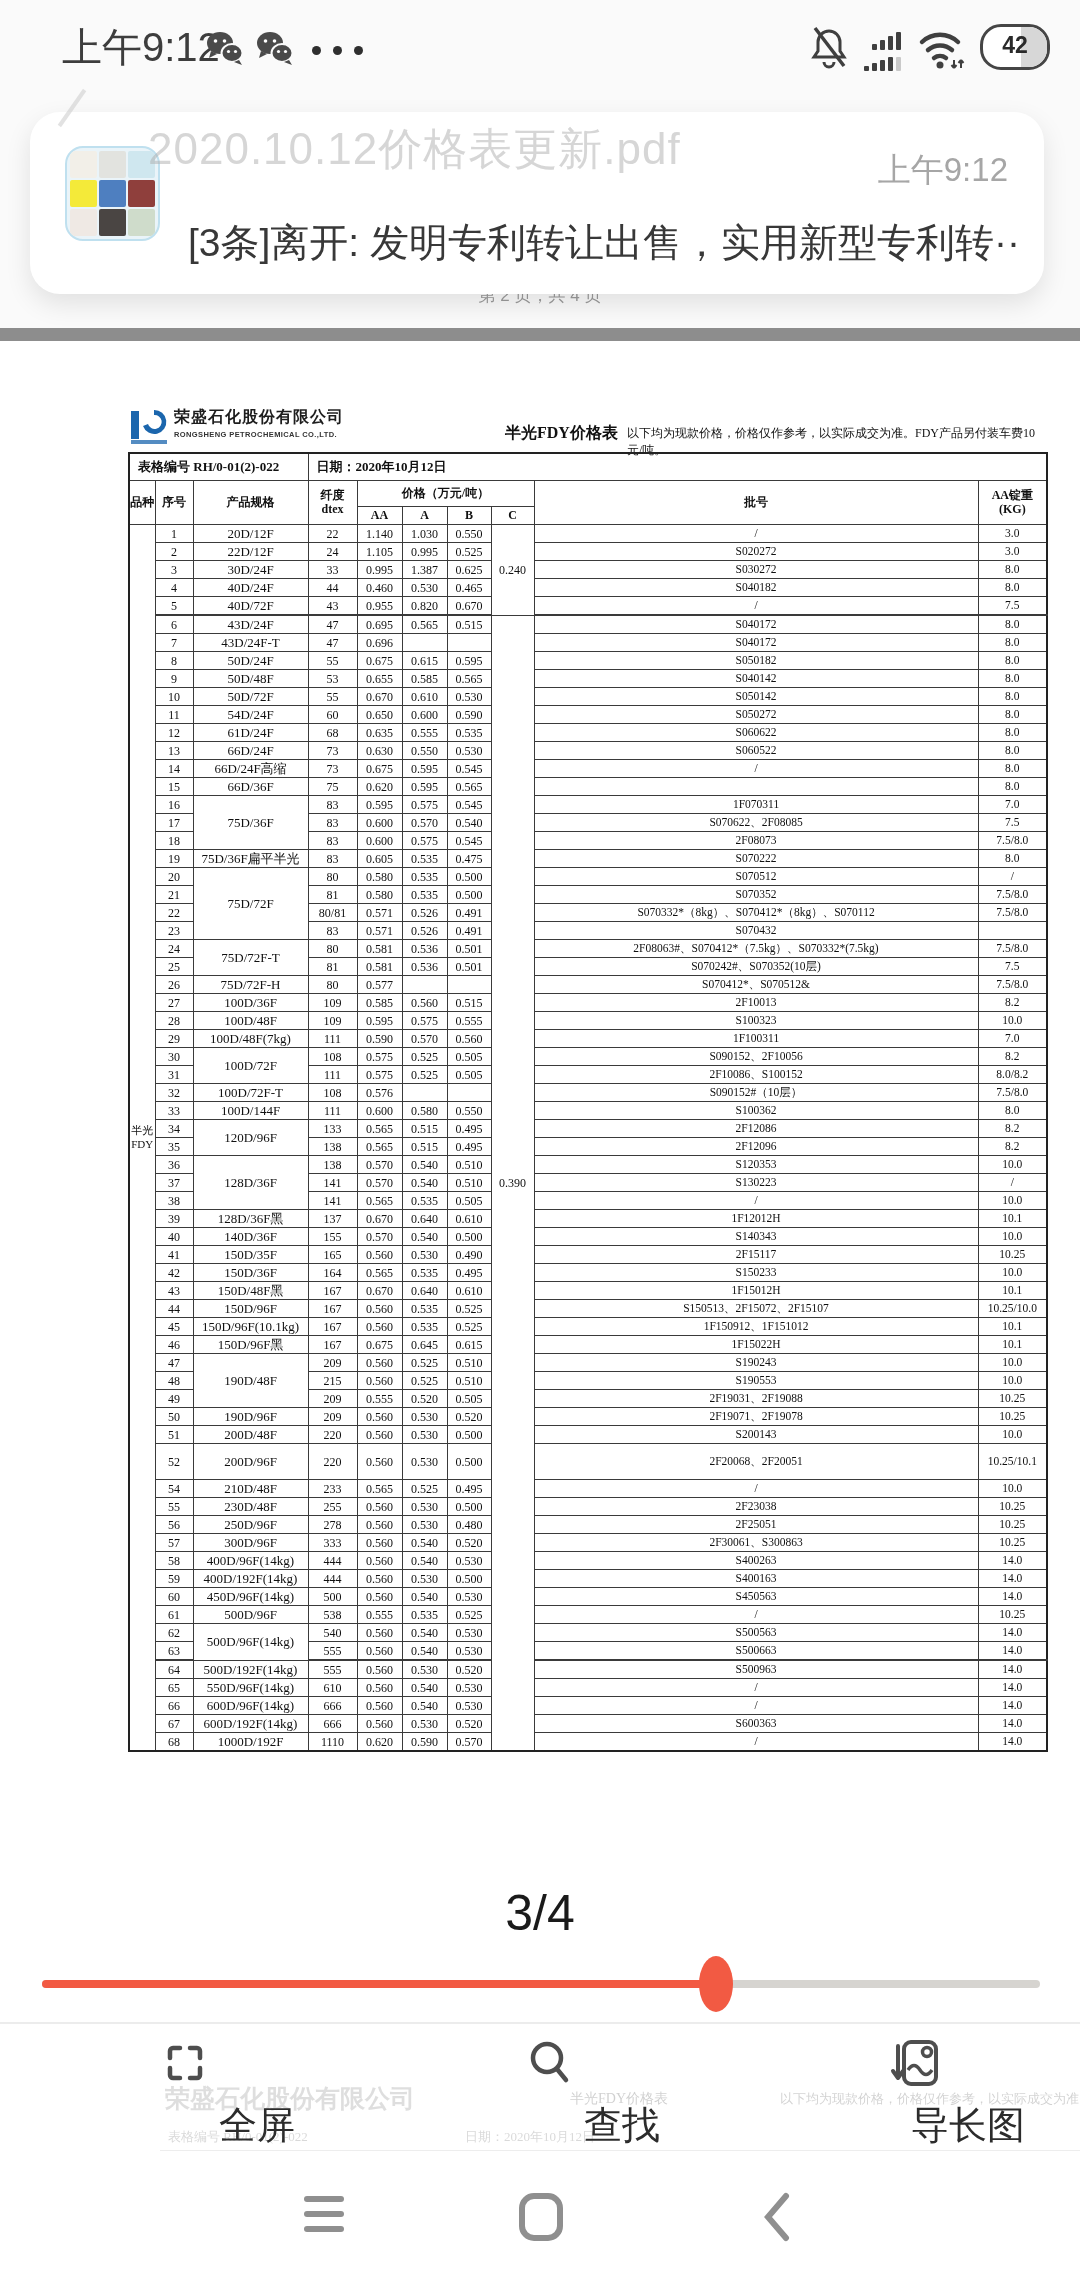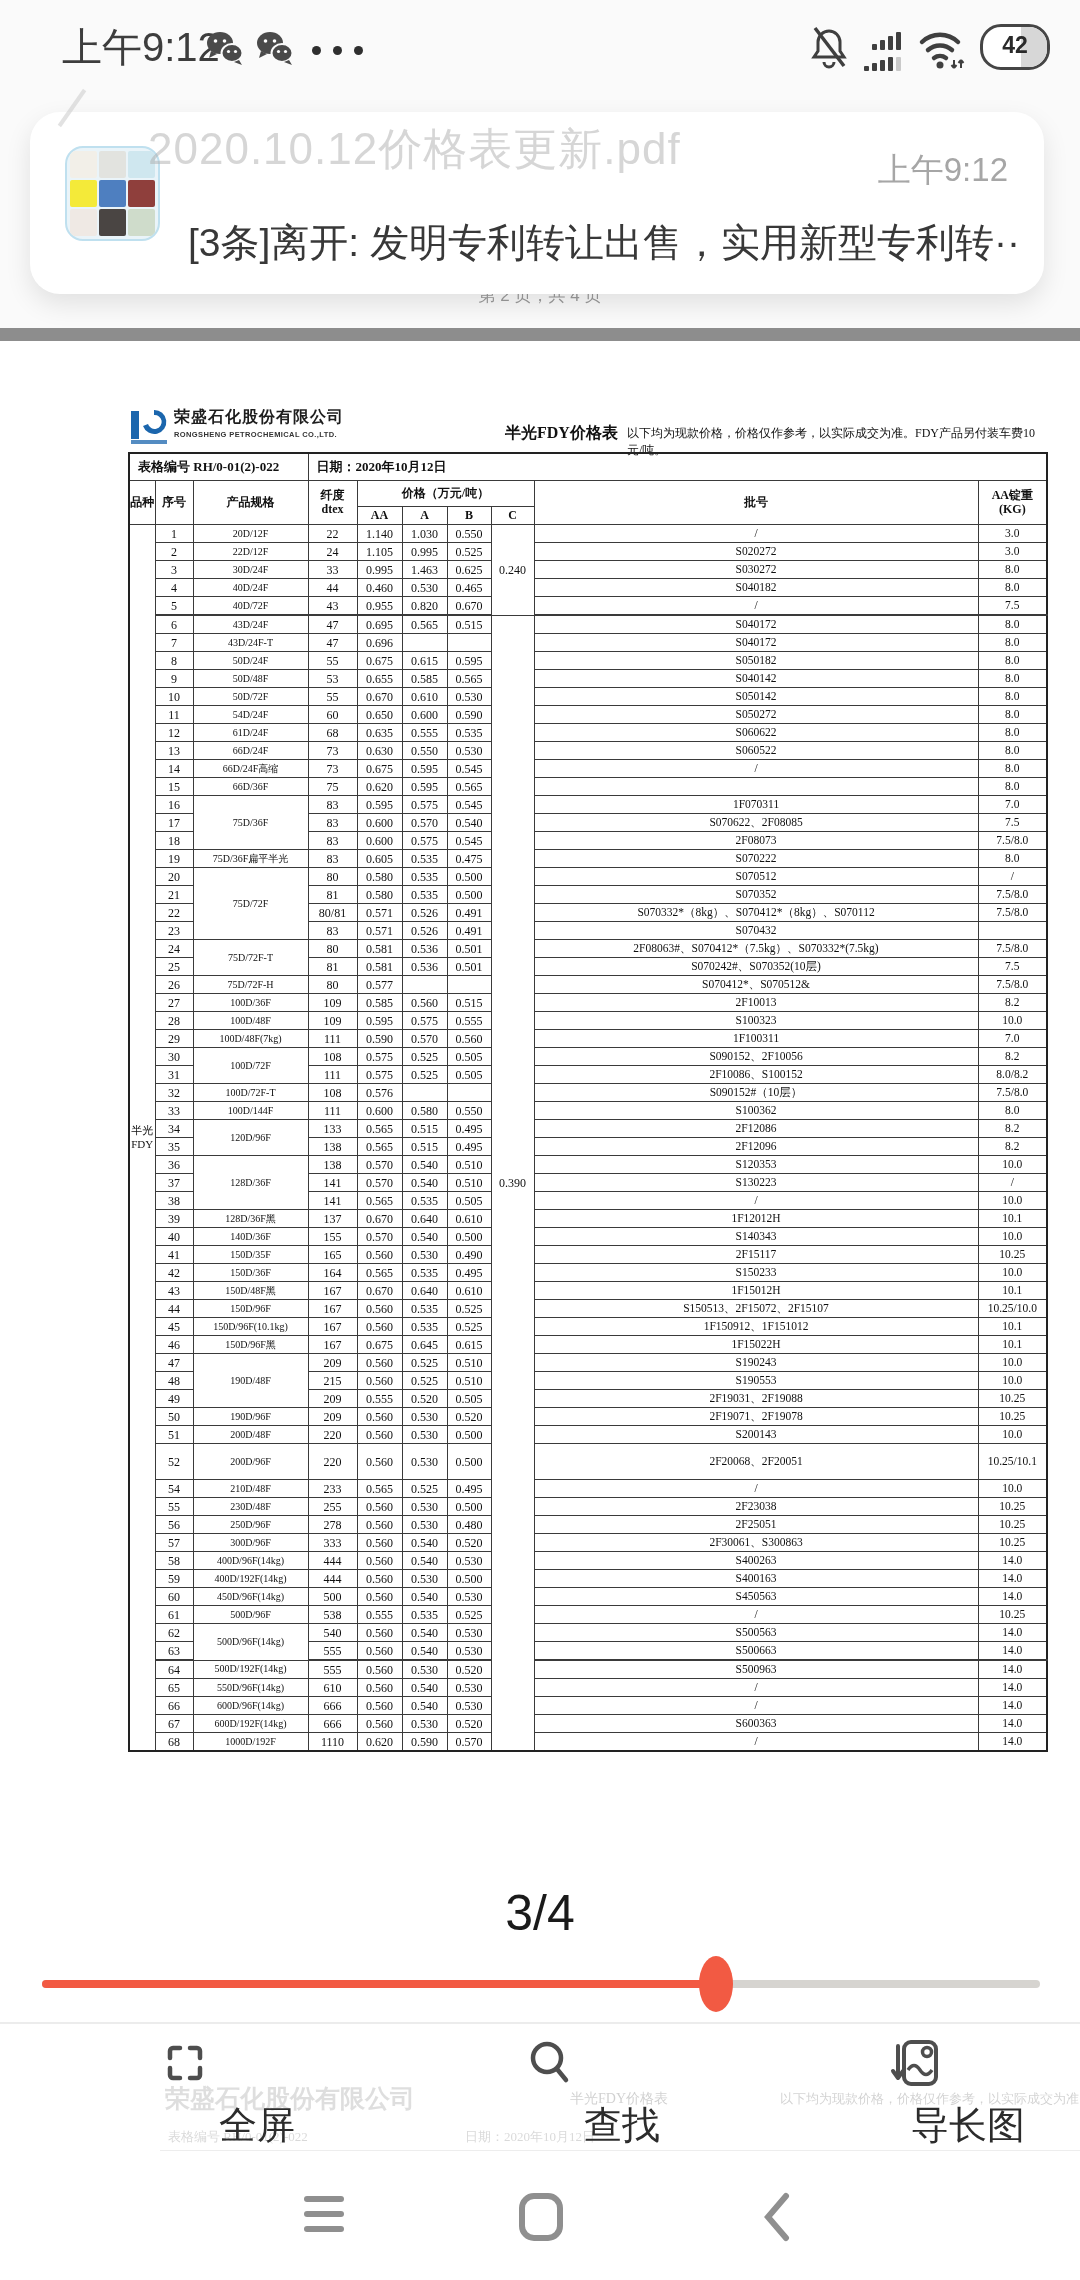--- a/index.html
+++ b/index.html
@@ -48,21 +48,21 @@
   table.price td,table.price th{border:1px solid #3a3a3a;padding:0;text-align:center;
               font-weight:400;overflow:hidden;}
   table.price{border:2px solid #222;}
   tr.formrow td{height:26px;text-align:left;padding-left:8px;font-size:13px;font-weight:600;}
   tr.h1 th{height:25px;font-size:12px;font-weight:600;white-space:pre-line;line-height:1.15;}
   tr.h2 th{height:17px;font-size:12px;font-weight:600;}
   tbody td{height:17px;line-height:1;}
   tr.tall td{height:35px;}
   tr.thick td{border-bottom-width:2px;}
   td.variety{font-size:11px;white-space:pre-line;line-height:1.2;}
-  td.spec{text-align:left;padding-left:4px;font-size:10px;white-space:nowrap;}
+  td.spec{text-align:left;padding-left:4px;font-size:13px;white-space:nowrap;}
   td.batch{text-align:left;padding-left:5px;font-size:11.5px;white-space:nowrap;}
   td.dtex{text-align:left;padding-left:5px;}
   td.wt{font-size:11.5px;}
   
   .pager{position:absolute;left:0;top:1884px;width:1080px;text-align:center;font-size:50px;color:#1a1a1a;}
   .slider{position:absolute;left:42px;top:1980px;width:998px;height:8px;border-radius:4px;background:#d6d4d0;}
   .slider .fill{position:absolute;left:0;top:0;height:8px;border-radius:4px;background:#f25a43;}
   .slider .thumb{position:absolute;top:-24px;width:34px;height:56px;border-radius:50%;background:#f25a43;}
   
   .toolbar{position:absolute;left:0;top:2022px;width:1080px;height:136px;border-top:2px solid #ececec;
@@ -238,21 +238,21 @@
             <td>0.995</td>
             <td>0.525</td>
             <td class="batch">S020272</td>
             <td class="wt">3.0</td>
           </tr>
           <tr>
             <td>3</td>
             <td class="spec">30D/24F</td>
             <td class="dtex">33</td>
             <td>0.995</td>
-            <td>1.463</td>
+            <td>1.387</td>
             <td>0.625</td>
             <td class="batch">S030272</td>
             <td class="wt">8.0</td>
           </tr>
           <tr>
             <td>4</td>
             <td class="spec">40D/24F</td>
             <td class="dtex">44</td>
             <td>0.460</td>
             <td>0.530</td>

